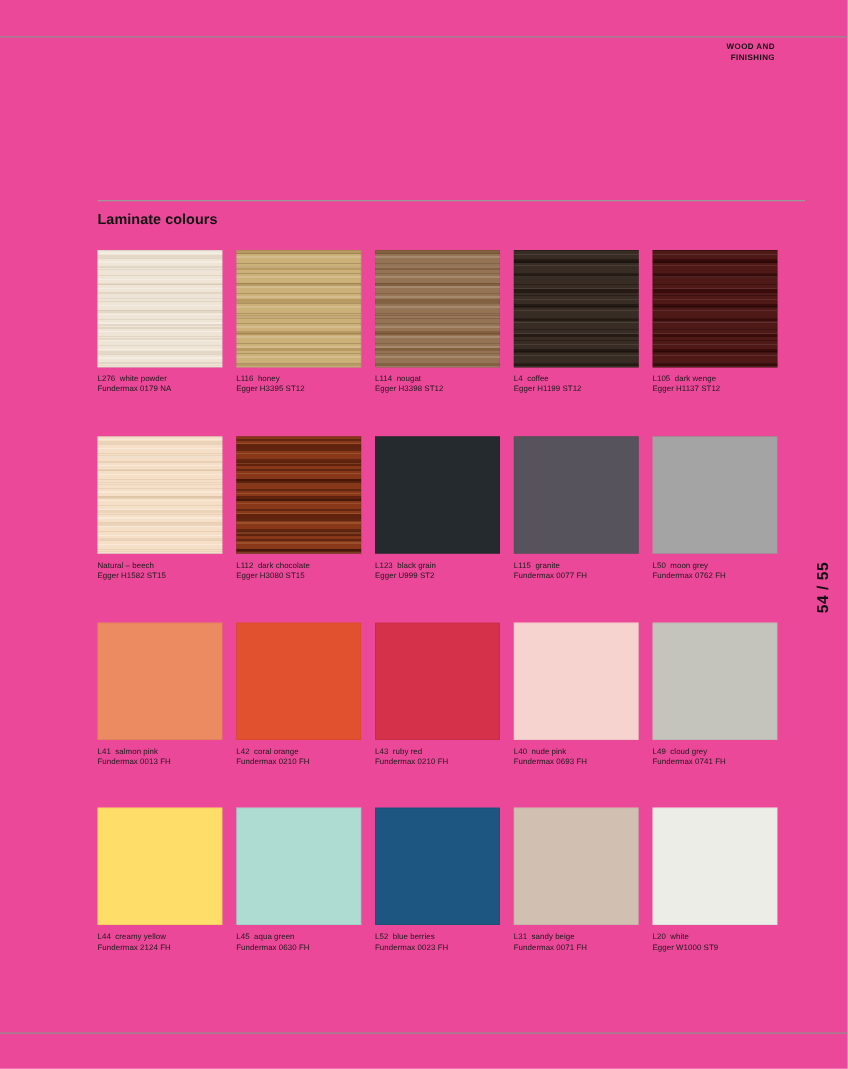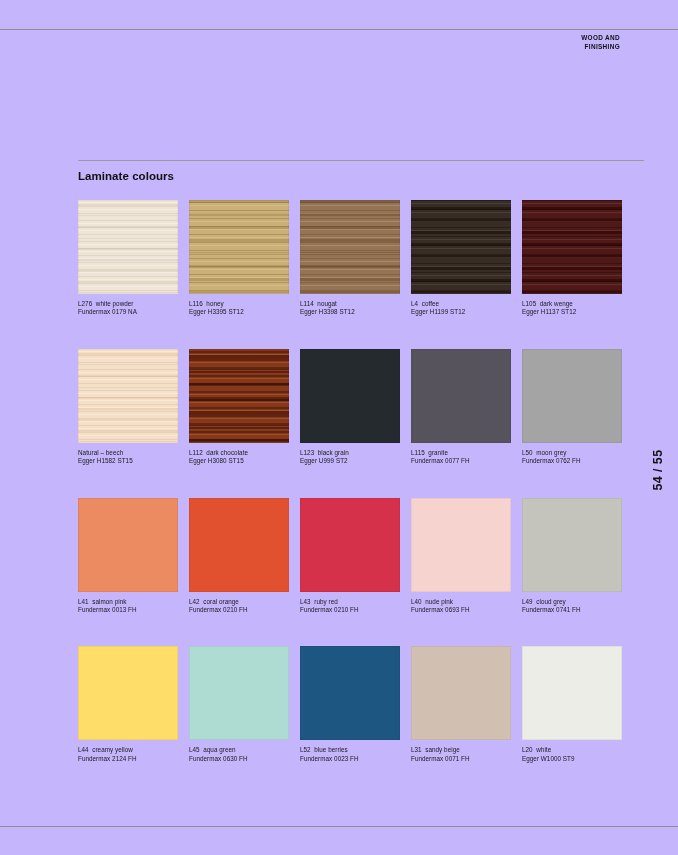--- a/index.html
+++ b/index.html
@@ -12,21 +12,21 @@
     height: 855px;
     position: relative;
     font-family: "Liberation Sans", sans-serif;
     color: #1a1a1a;
     overflow: hidden;
   }
 
   .page {
     position: absolute;
     inset: 0;
-    background: #c4b5fd;
+    background: #ec4899;
   }
 
   
   .rule-top {
     position: absolute;
     left: 0;
     right: 0;
     top: 29px;
     height: 1px;
     background: #8d8d8d;

